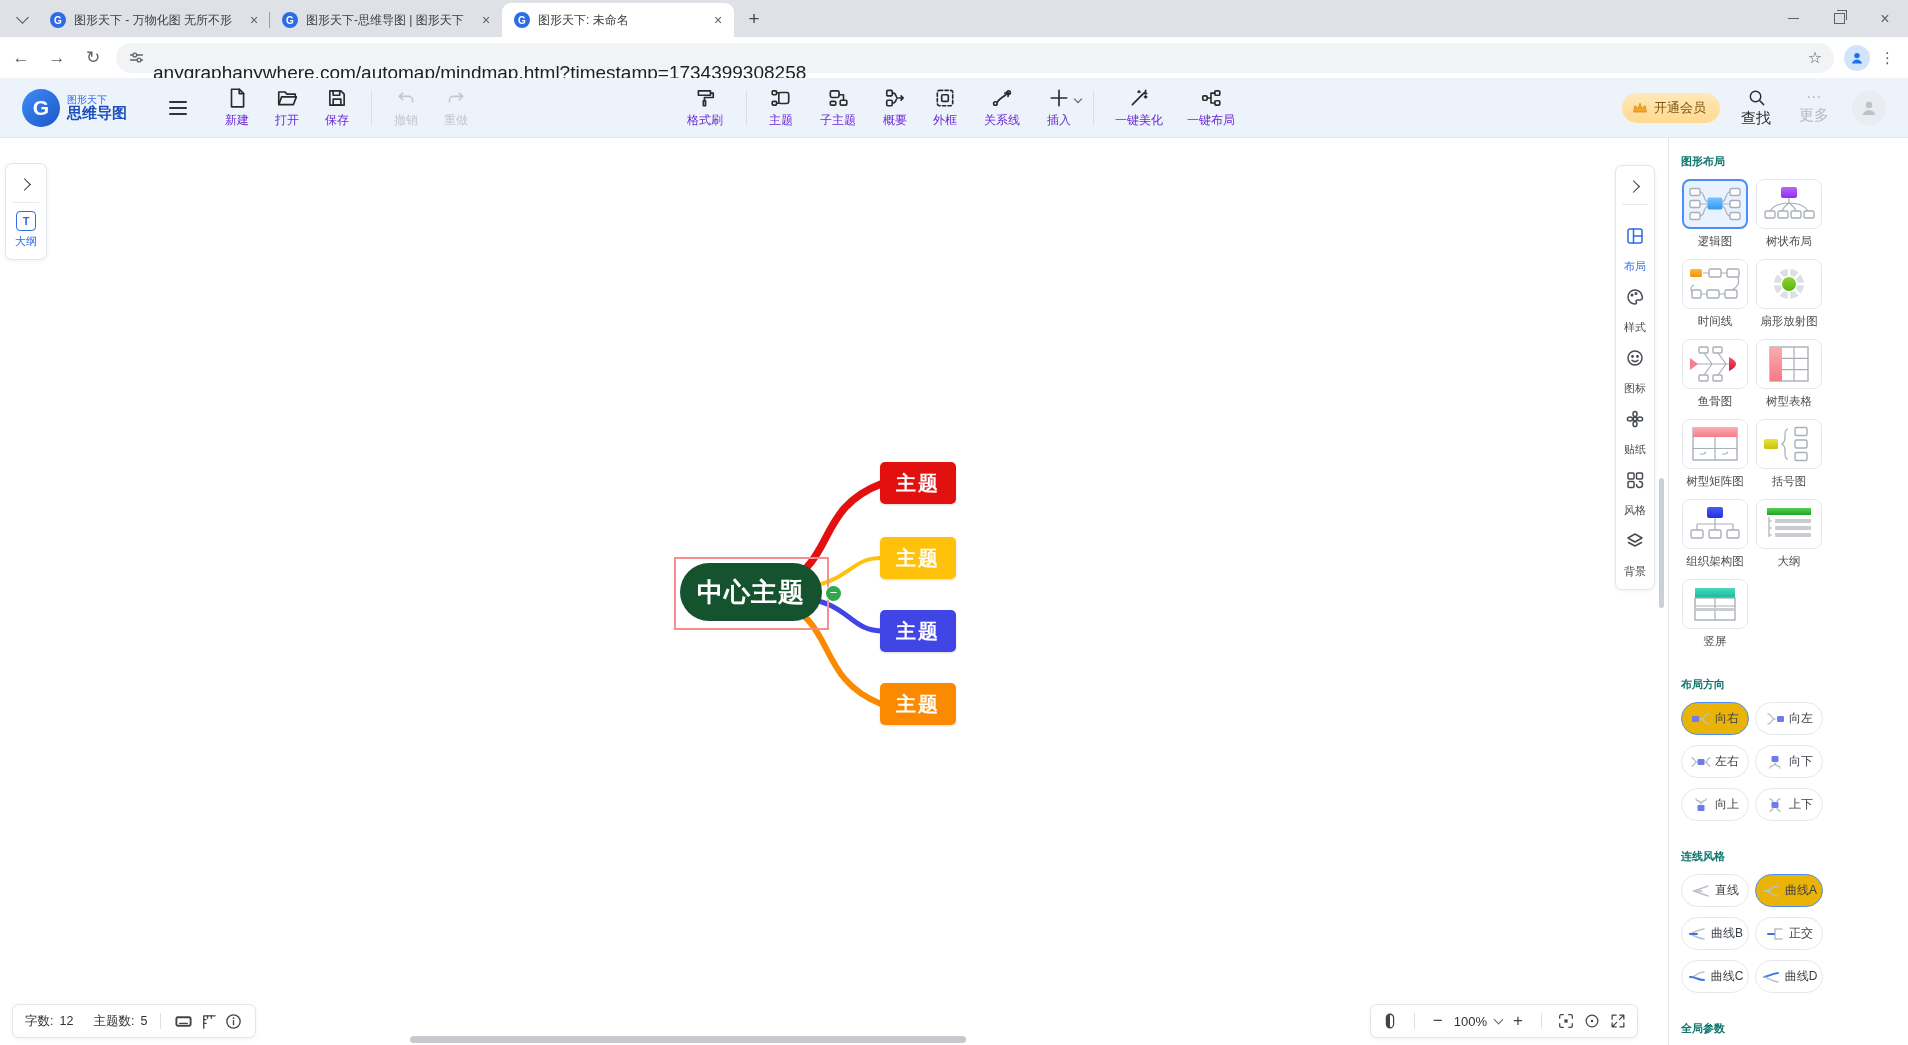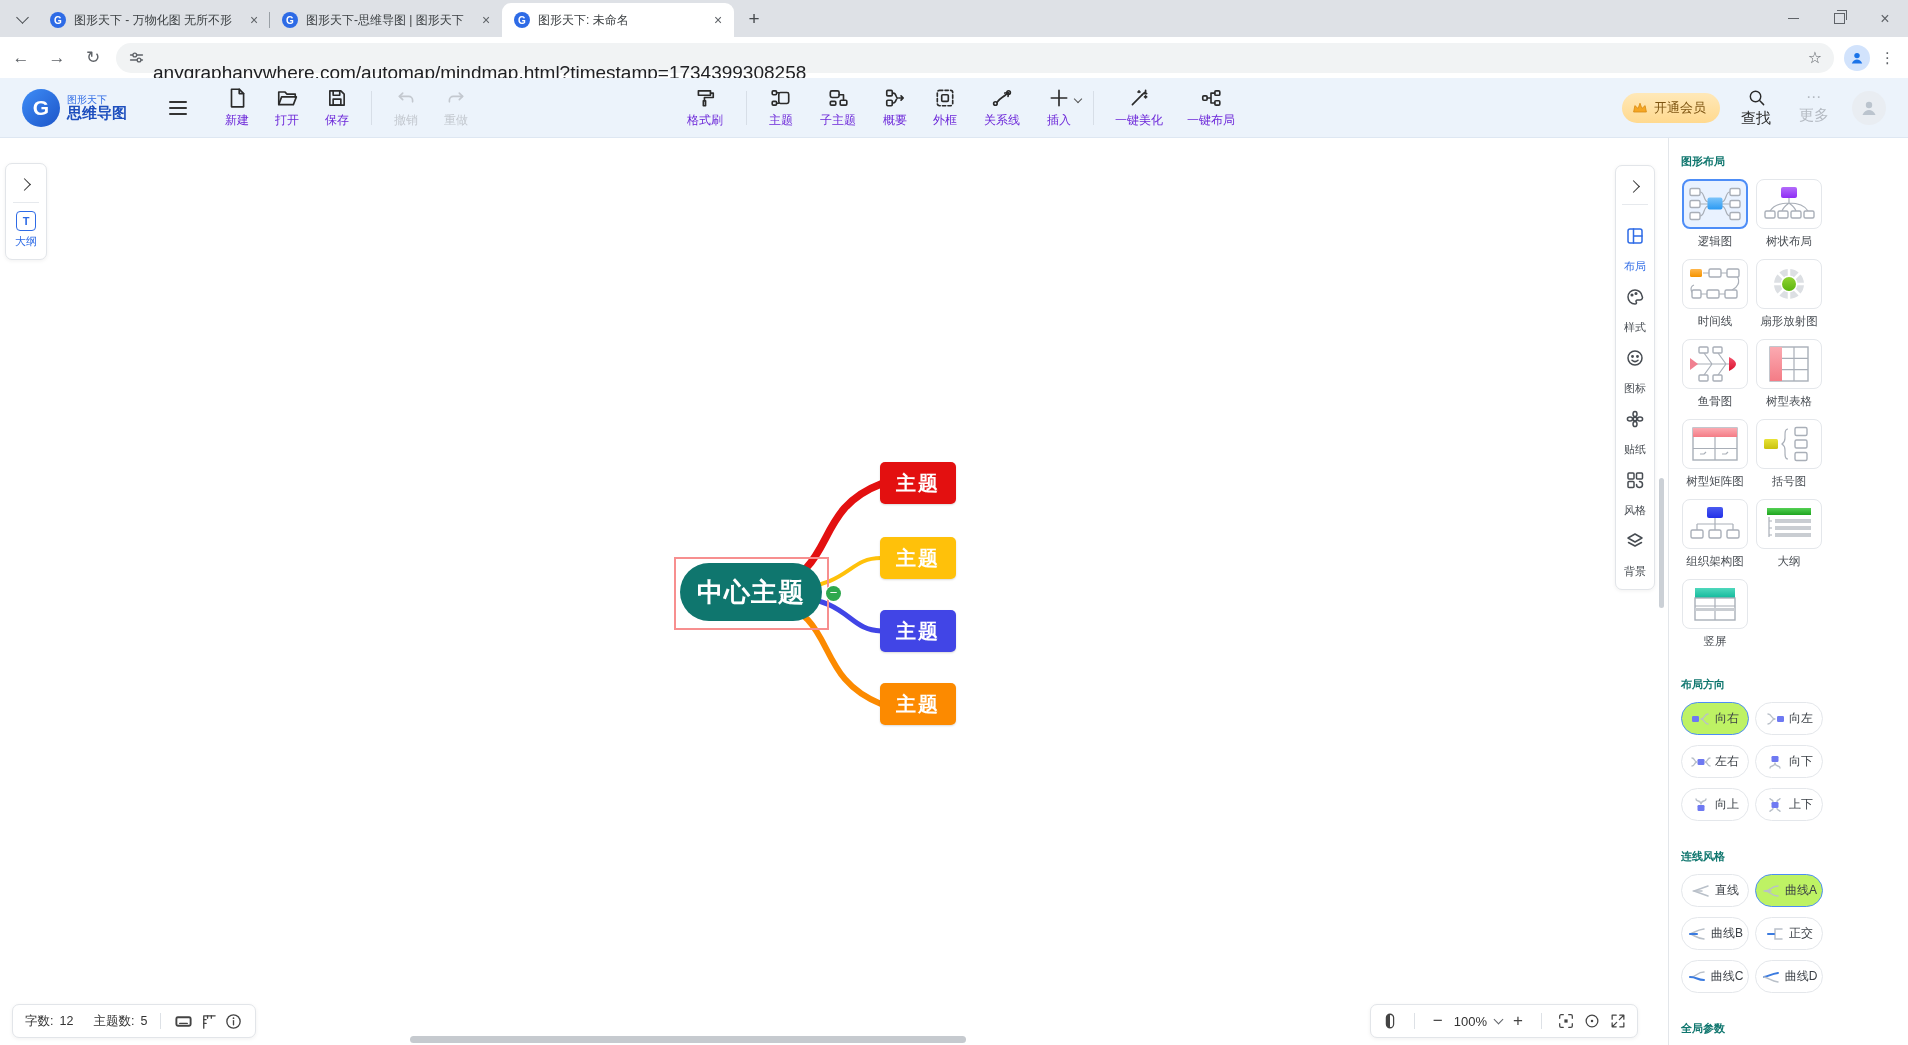--- a/index.html
+++ b/index.html
@@ -102,21 +102,21 @@
   
   .sidebar{position:absolute;right:0;top:0;width:240px;bottom:0;background:#fff;border-left:1px solid #E3E6EA;padding:14px 12px 0;box-sizing:border-box;overflow:hidden;}
   .sec-title{font-size:11px;font-weight:bold;color:#0f766e;margin:28px 0 10px;}
   .sec-title.first{margin-top:2px;}
   .grid3{display:flex;flex-wrap:wrap;gap:10px 6px;}
   .thumb-item{width:68px;display:flex;flex-direction:column;align-items:center;}
   .thumb-box{width:66px;height:50px;border:1px solid #E4E7EB;border-radius:8px;background:#fff;display:flex;align-items:center;justify-content:center;box-sizing:border-box;}
   .thumb-item.sel .thumb-box{border:2px solid #4D8DF7;background:#E9F2FF;}
   .thumb-label{font-size:11.5px;color:#4a4f55;margin-top:5px;white-space:nowrap;}
   .opt-btn{width:68px;height:33px;border:1px solid #E4E7EB;border-radius:17px;display:flex;align-items:center;justify-content:center;gap:4px;box-sizing:border-box;background:#fff;}
-  .opt-btn.sel{border:1.5px solid #4D8DF7;background:#bef264;}
+  .opt-btn.sel{border:1.5px solid #4D8DF7;background:#eab308;}
   .opt-btn .olabel{font-size:12px;color:#3a3f45;}
   .cb-row{display:flex;align-items:center;gap:8px;margin:0 0 13px 8px;}
   .cb{width:15px;height:15px;border:1.5px solid #9AA2AC;border-radius:3px;box-sizing:border-box;flex:none;}
   .cb-label{font-size:14px;color:#3a3f45;}
 
   .thumb-svg .oln{stroke:#A9AFB8;stroke-width:1.4;fill:#fff;}
   .thumb-svg .lin{stroke:#A9AFB8;stroke-width:1.2;fill:none;}
   .dir-ic .gline{stroke:#B9C0C9;stroke-width:1.4;fill:none;stroke-linecap:round;}
   .ls-ic .gline{stroke:#B9C0C9;stroke-width:1.5;fill:none;stroke-linecap:round;}
   .ls-ic .bline{stroke:#3B7BE0;stroke-width:2;fill:none;stroke-linecap:round;}
@@ -392,21 +392,21 @@
     <div class="canvas">
 
       <svg class="map-svg" viewBox="0 0 1668 907">
         <path d="M770 450 C838 432 812 372 881 346" fill="none" stroke-width="7.5" stroke-linecap="round" stroke="#E31010"></path>
         <path d="M795 450 C850 447 848 420 881 420" fill="none" stroke-width="4" stroke-linecap="round" stroke="#FFC10A"></path>
         <path d="M795 459 C850 463 848 492 881 493" fill="none" stroke-width="5" stroke-linecap="round" stroke="#4145E6"></path>
         <path d="M770 460 C840 480 812 538 881 566" fill="none" stroke-width="6" stroke-linecap="round" stroke="#FC8A00"></path>
       </svg>
 
       <div class="selection-box"></div>
-      <div class="center-node" style="background: #0f766e;">
+      <div class="center-node" style="background: #14532d;">
         <span>中心主题</span>
       </div>
       <div class="topic-node t1" style="background: rgb(227, 16, 16);">主题</div>
       <div class="topic-node t2" style="background: rgb(255, 193, 10);">主题</div>
       <div class="topic-node t3" style="background: rgb(65, 69, 230);">主题</div>
       <div class="topic-node t4" style="background: rgb(252, 138, 0);">主题</div>
       <div class="collapse-dot" style="background: rgb(47, 168, 78);">−</div>
 
       <div class="float-card left-panel">
         <div class="panel-chevron">

